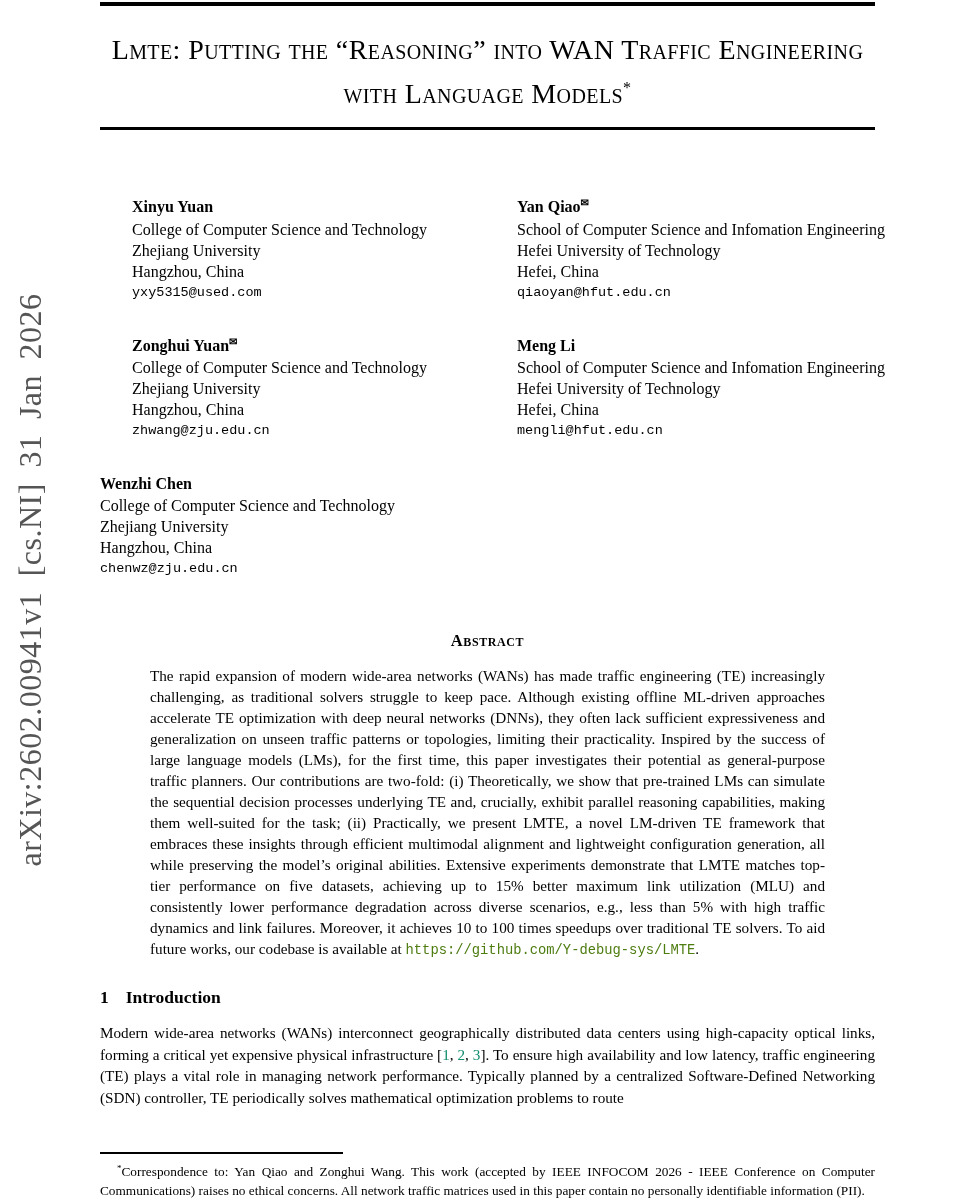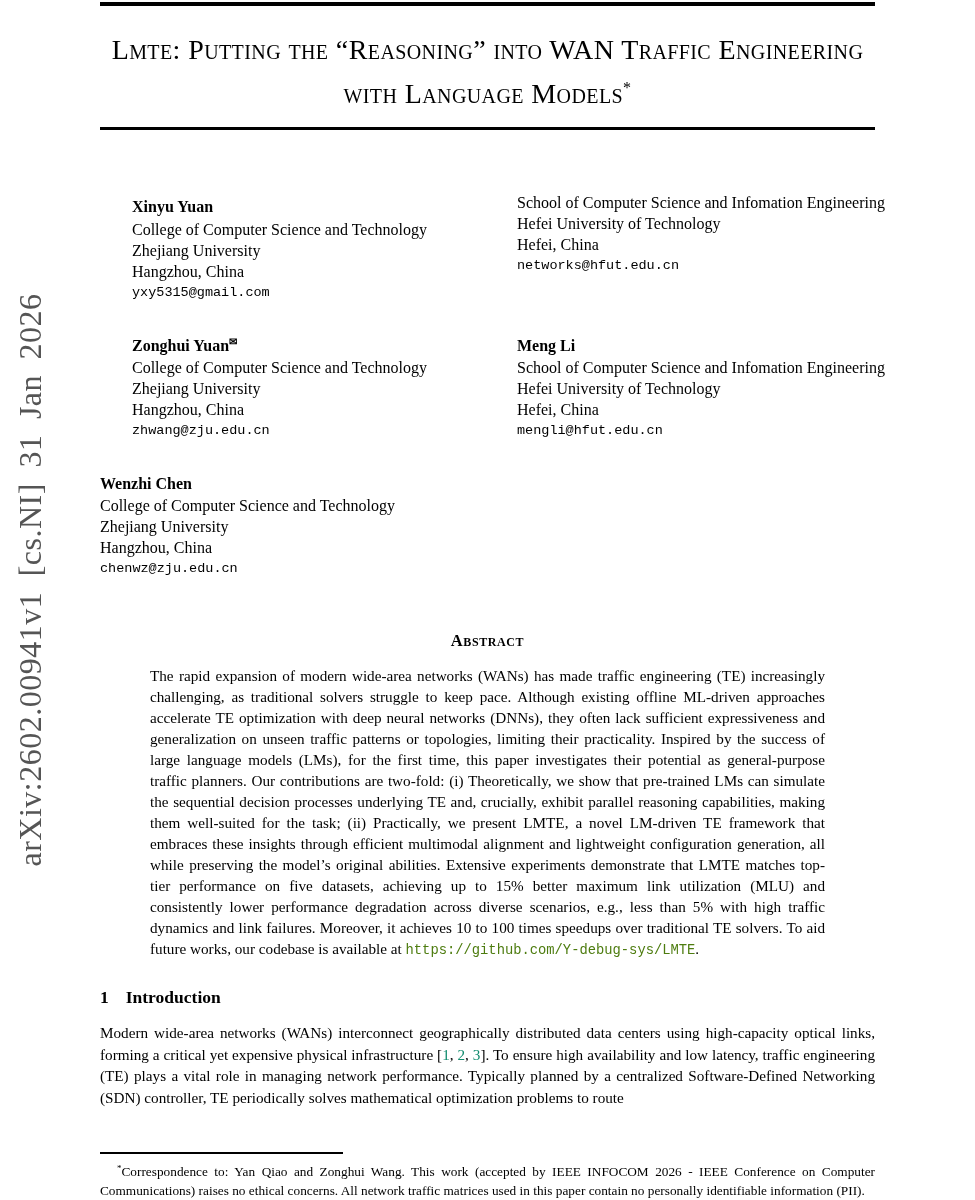--- a/index.html
+++ b/index.html
@@ -117,27 +117,28 @@
   <div class="title"><span>Lmte: Putting the “Reasoning” into WAN Traffic Engineering with Language Models</span><sup class="title-mark">*</sup></div>
 
   <div class="rule title-rule"></div>
 
   <div class="authors">
     <div class="author">
       <div class="author-name"><span>Xinyu Yuan</span><sup class="mail-mark"></sup></div>
       <div class="author-line">College of Computer Science and Technology</div>
       <div class="author-line">Zhejiang University</div>
       <div class="author-line">Hangzhou, China</div>
-      <div class="author-email">yxy5315@gmail.com</div>
+      <div class="author-email">yxy5315@used.com</div>
     </div>
     <div class="author">
+      <div class="author-name"><span>Yan Qiao</span><sup class="mail-mark">✉</sup></div>
       <div class="author-line">School of Computer Science and Infomation Engineering</div>
       <div class="author-line">Hefei University of Technology</div>
       <div class="author-line">Hefei, China</div>
-      <div class="author-email">networks@hfut.edu.cn</div>
+      <div class="author-email">qiaoyan@hfut.edu.cn</div>
     </div>
     <div class="author">
       <div class="author-name"><span>Zonghui Yuan</span><sup class="mail-mark">✉</sup></div>
       <div class="author-line">College of Computer Science and Technology</div>
       <div class="author-line">Zhejiang University</div>
       <div class="author-line">Hangzhou, China</div>
       <div class="author-email">zhwang@zju.edu.cn</div>
     </div>
     <div class="author">
       <div class="author-name"><span>Meng Li</span><sup class="mail-mark"></sup></div>

